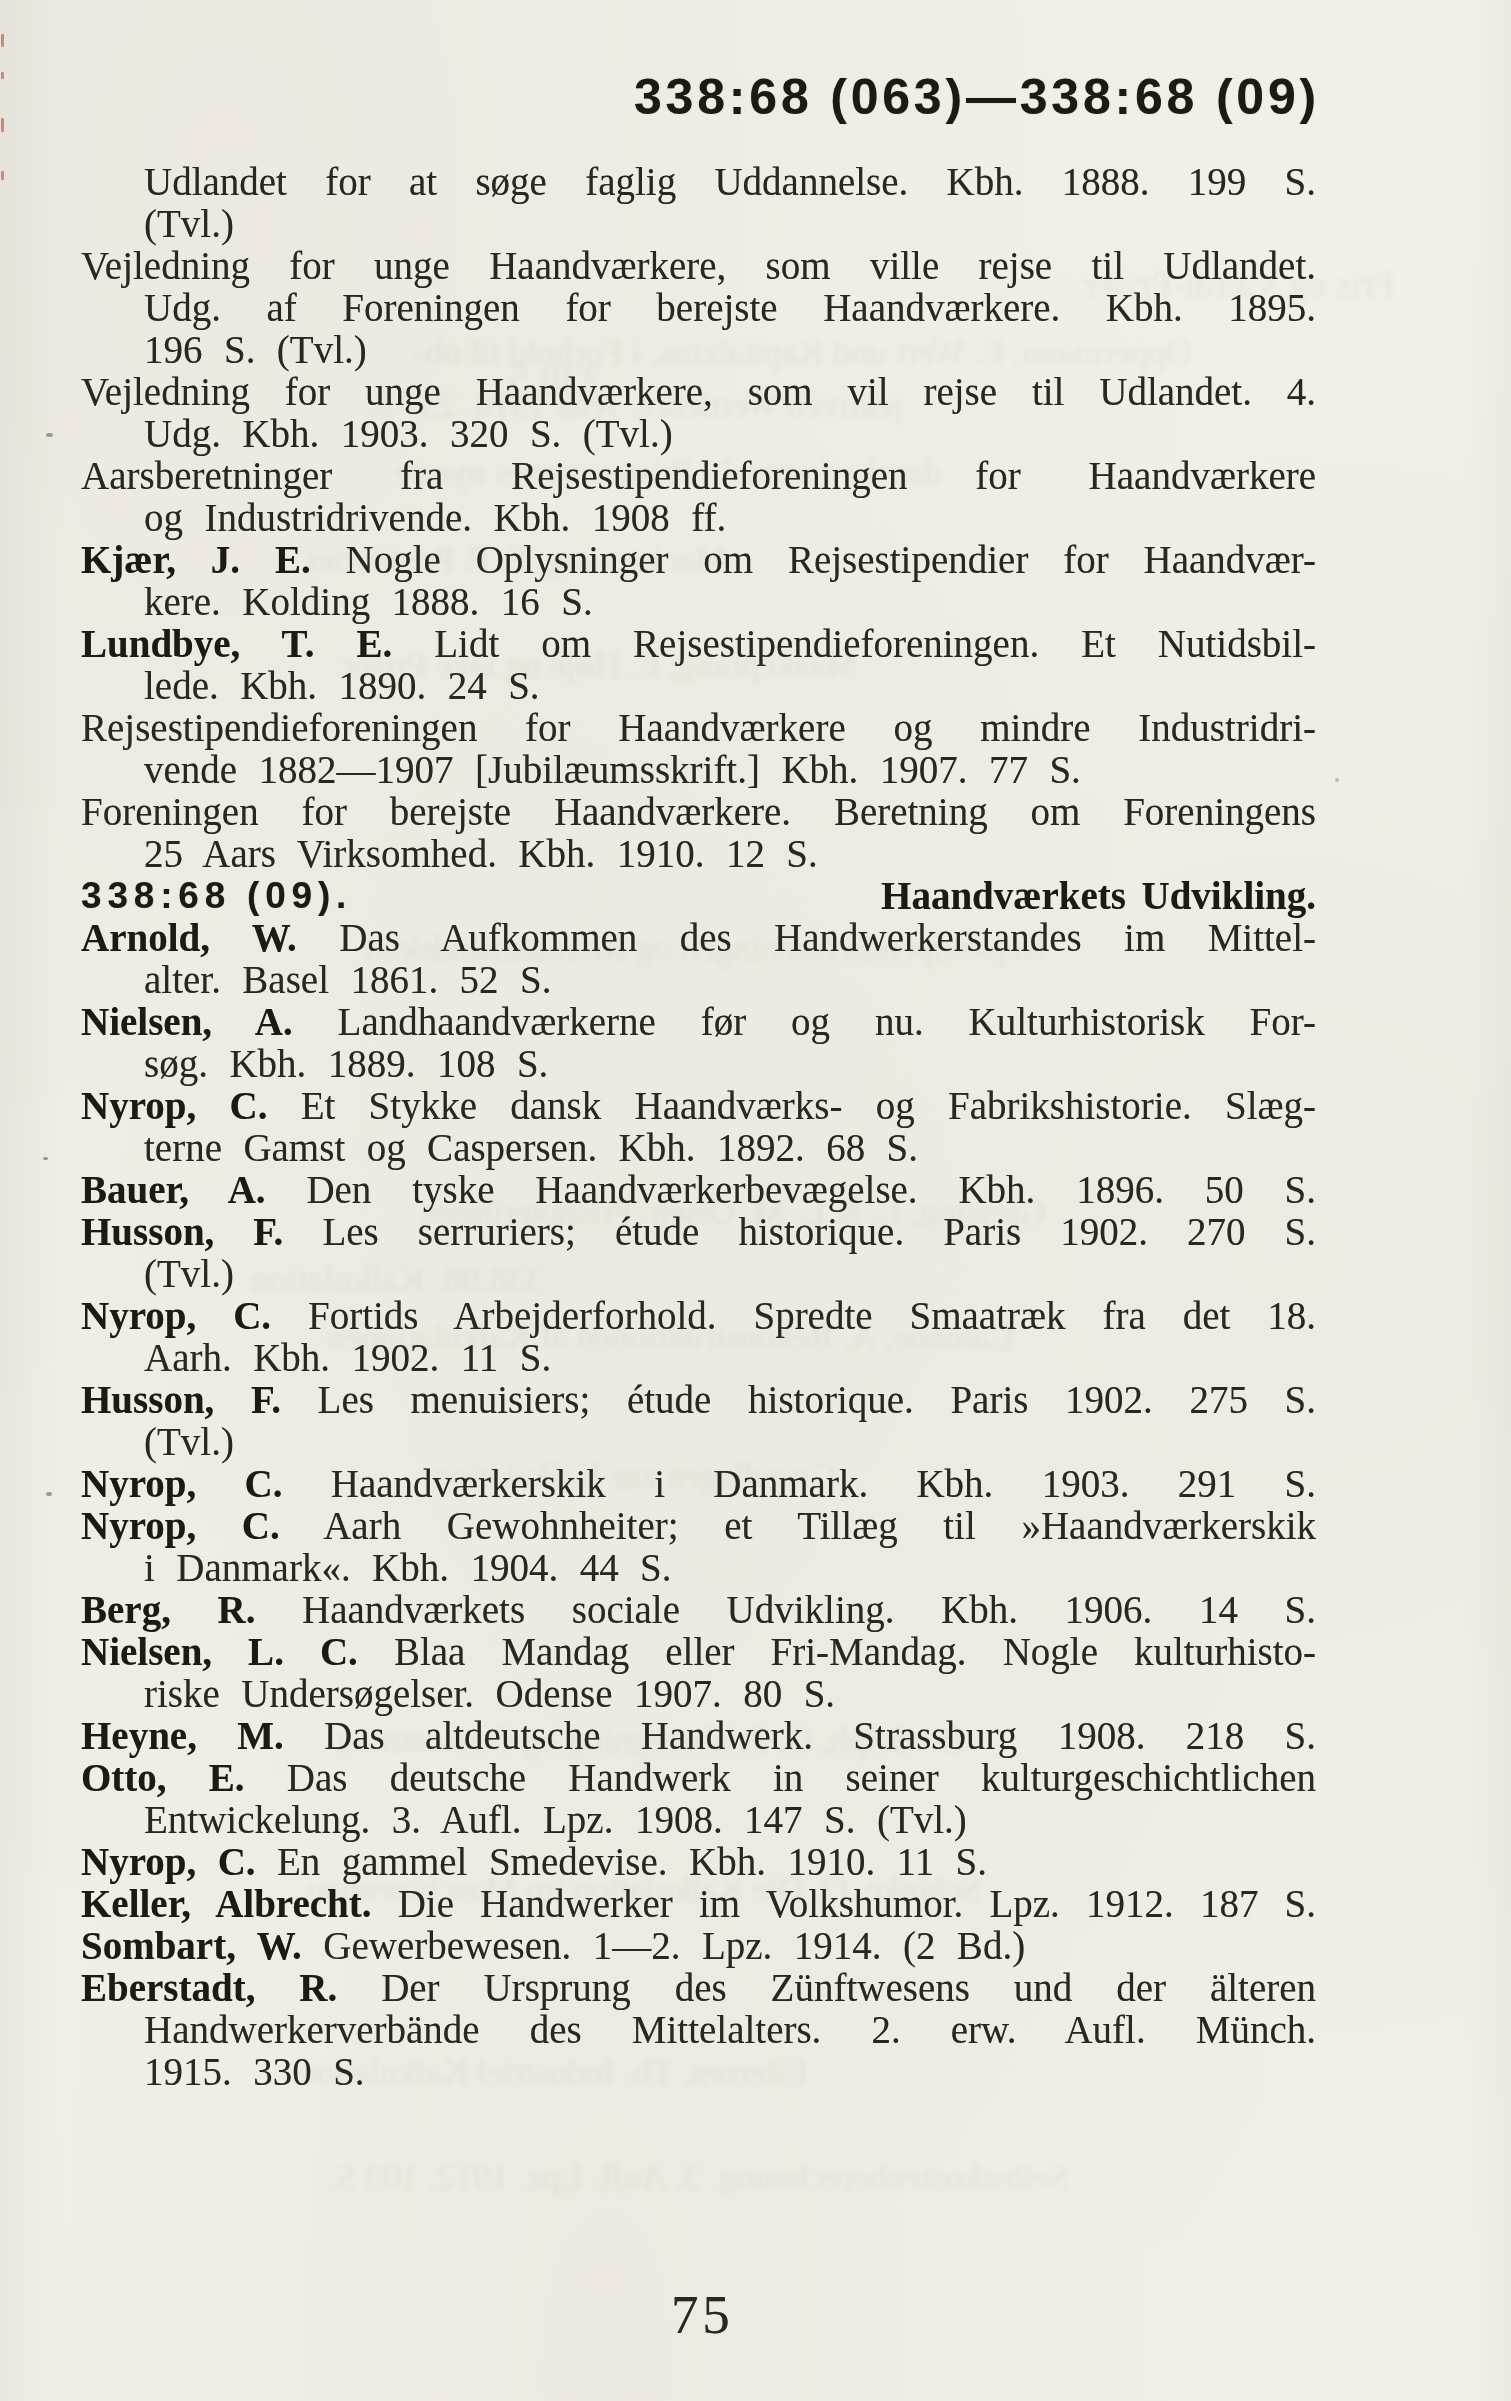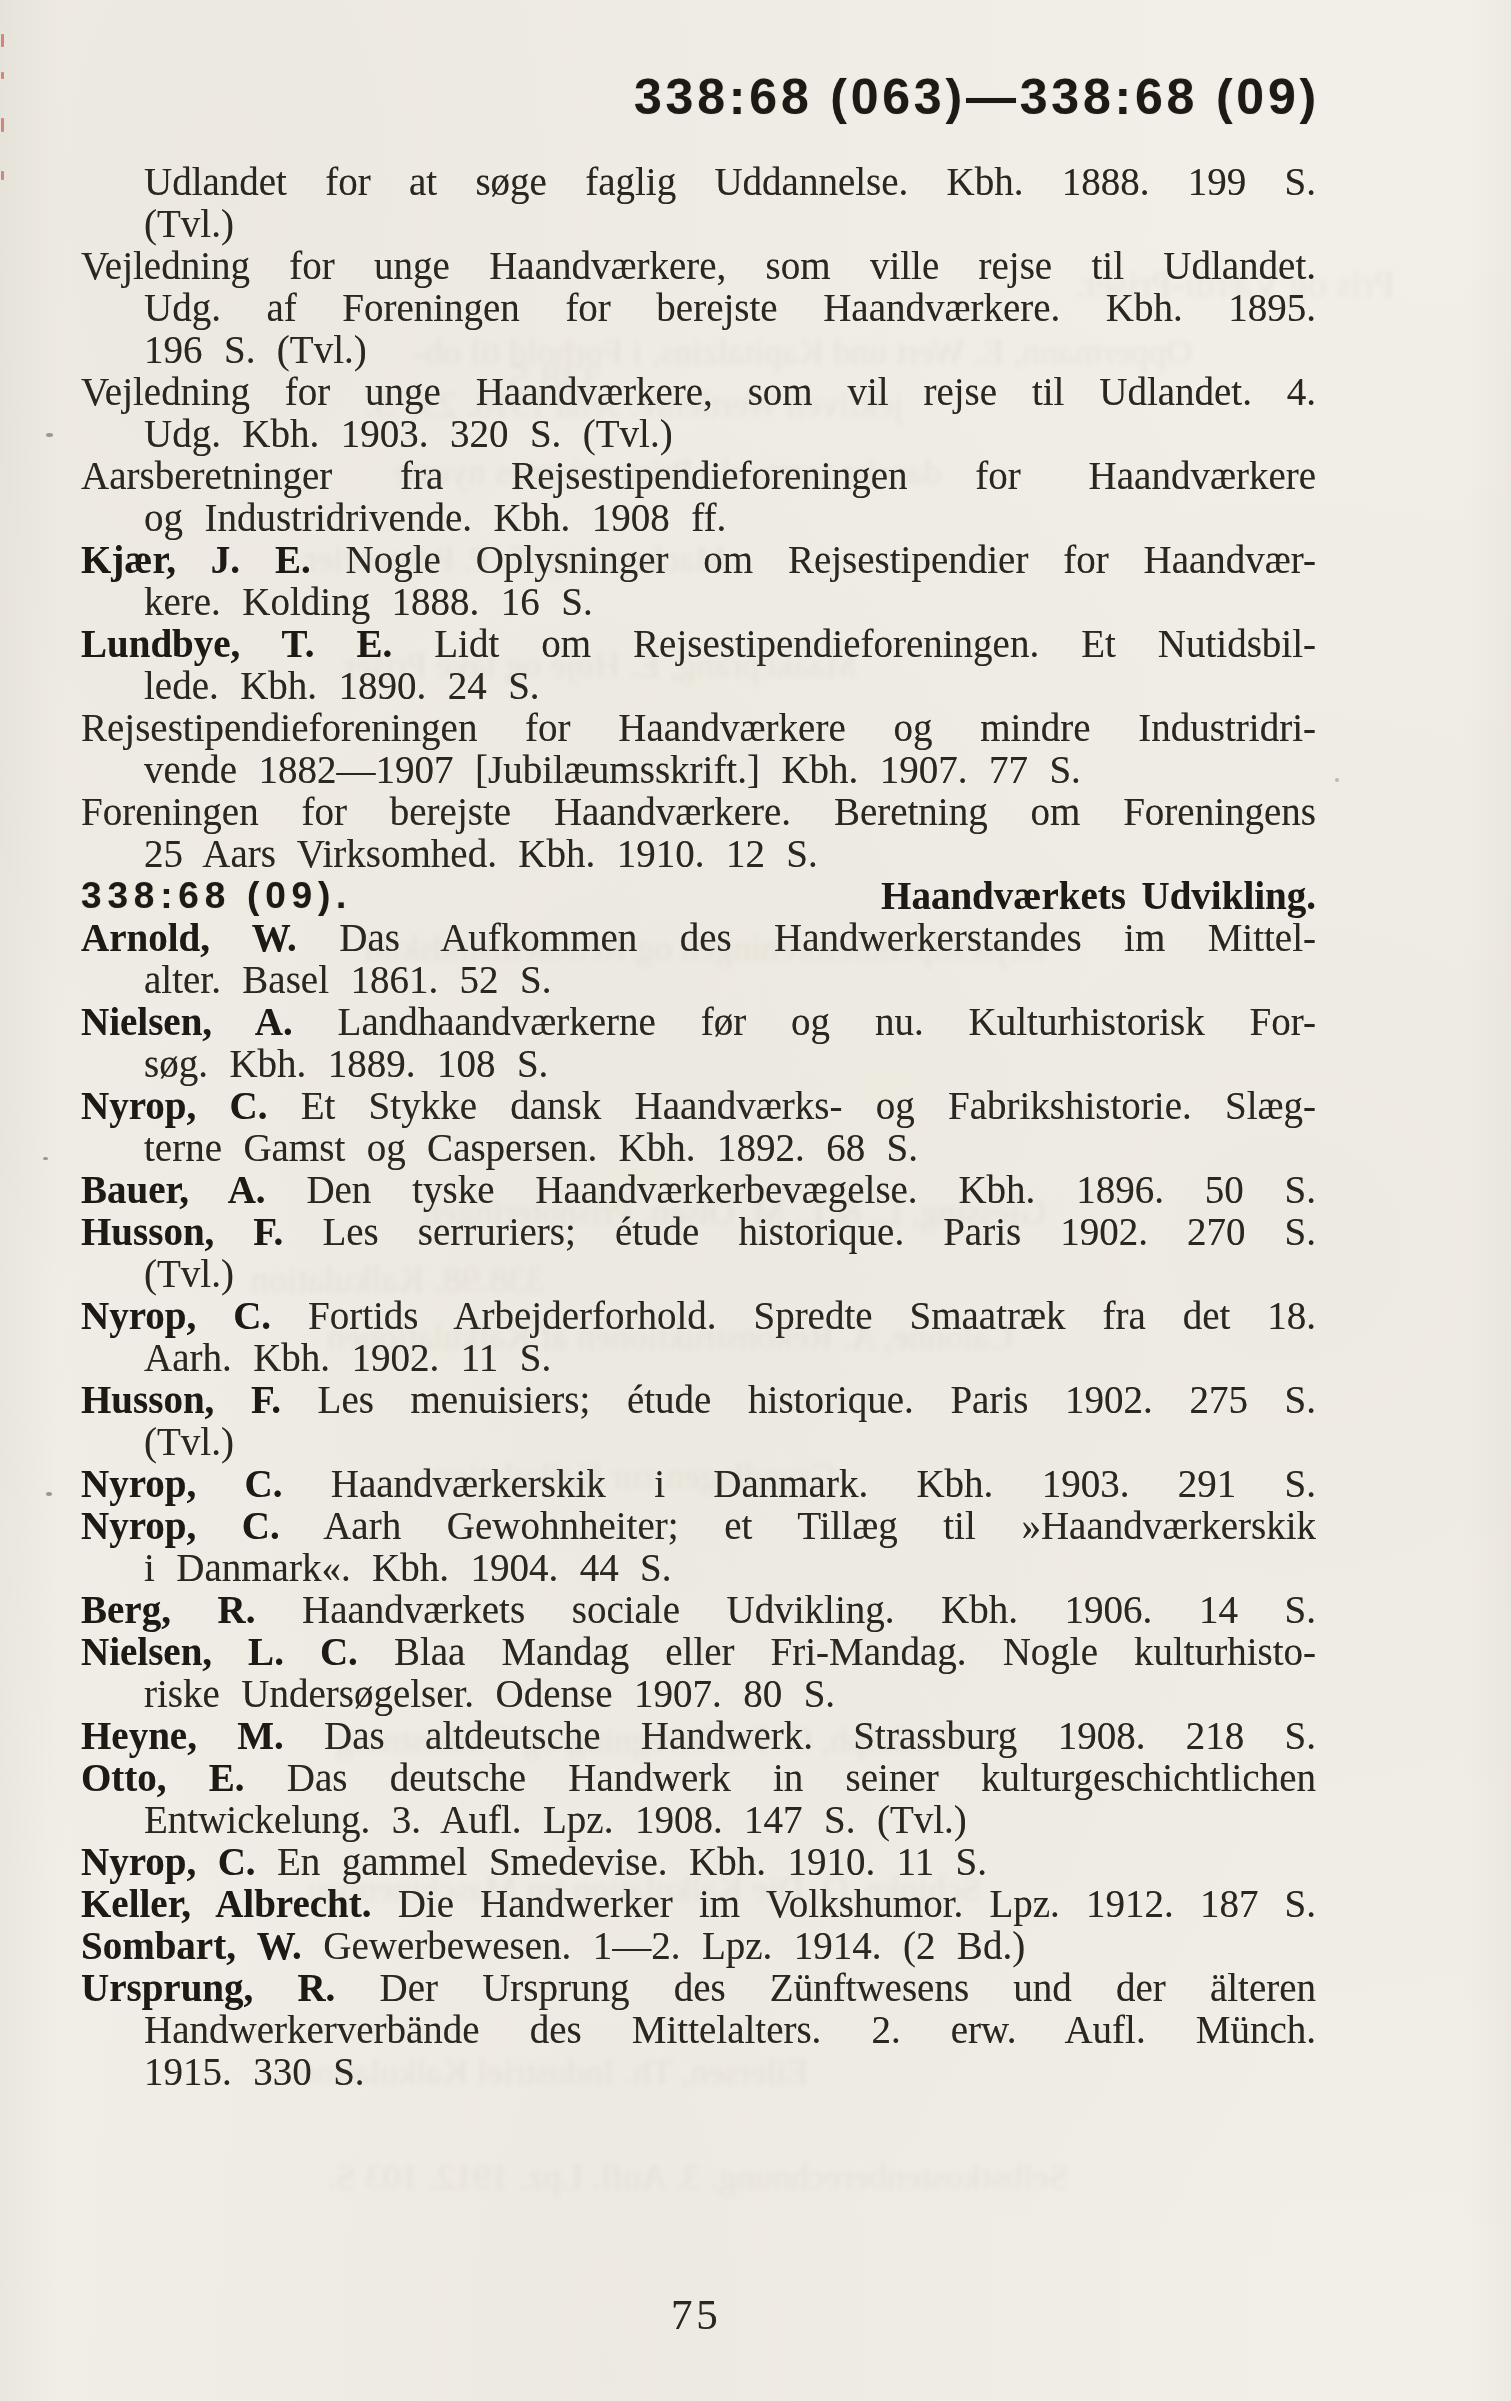--- a/index.html
+++ b/index.html
@@ -59,21 +59,21 @@
   .section-title{
     font-family:"Liberation Serif", serif;
     font-weight:bold; font-size:39px;
     color:#1d1915; white-space:nowrap;
     word-spacing:0.15em;
     margin-left:29px;
   }
   
   .folio{
     position:absolute; left:671px; top:2293px;
-    font-size:43px; line-height:43px; letter-spacing:3.8px;
+    font-size:55px; line-height:43px; letter-spacing:3.8px;
     color:#2a2620;
     text-shadow:0 0 0.5px rgba(42,38,32,0.45);
   }
   
   .ghost{
     position:absolute;
     transform:scaleX(-1);
     filter:blur(2.4px);
     opacity:0.075;
     color:#6e6857;
@@ -181,21 +181,21 @@
       <div class="entry">
         <div class="line"><b>Nyrop, C.</b><span> En gammel Smedevise. Kbh. 1910. 11 S.</span></div>
       </div>
       <div class="entry">
         <div class="line just"><b>Keller, Albrecht.</b><span> Die Handwerker im Volkshumor. Lpz. 1912. 187 S.</span></div>
       </div>
       <div class="entry">
         <div class="line"><b>Sombart, W.</b><span> Gewerbewesen. 1—2. Lpz. 1914. (2 Bd.)</span></div>
       </div>
       <div class="entry">
-        <div class="line just"><b>Ursprung, R.</b><span> Der Ursprung des Zünftwesens und der älteren</span></div>
+        <div class="line just"><b>Eberstadt, R.</b><span> Der Ursprung des Zünftwesens und der älteren</span></div>
         <div class="line cont just"><span>Handwerkerverbände des Mittelalters. 2. erw. Aufl. Münch.</span></div>
         <div class="line cont"><span>1915. 330 S.</span></div>
       </div>
     </div>
 
   <div class="folio">75</div>
 
   <div class="redtick" style="top:34px;height:12.5px;"></div>
   <div class="redtick" style="top:72px;height:6.7px;"></div>
   <div class="redtick" style="top:118px;height:14.4px;"></div>

